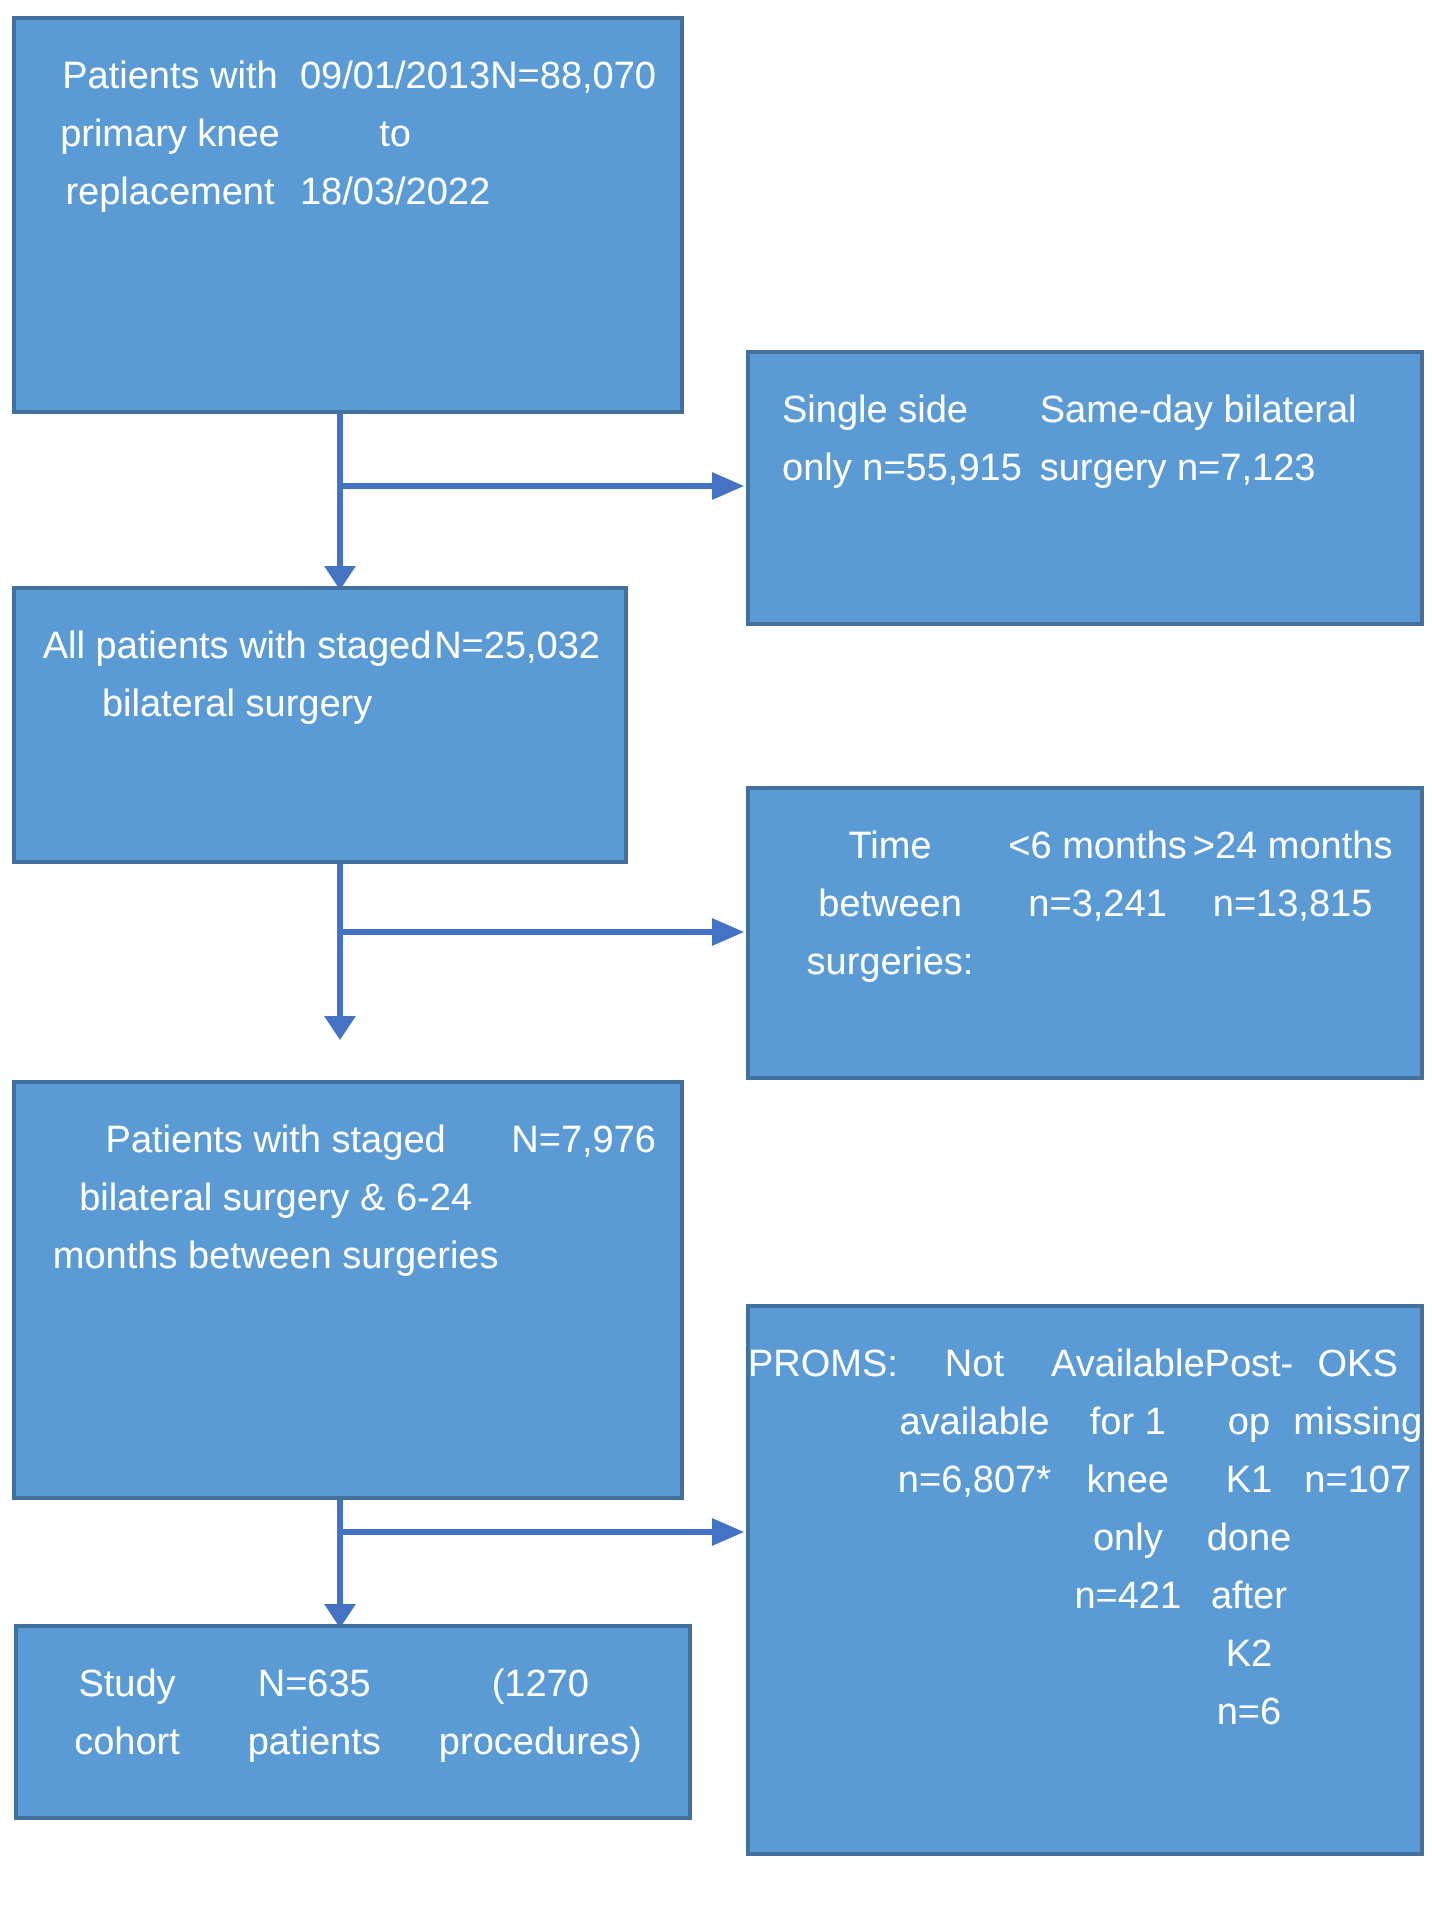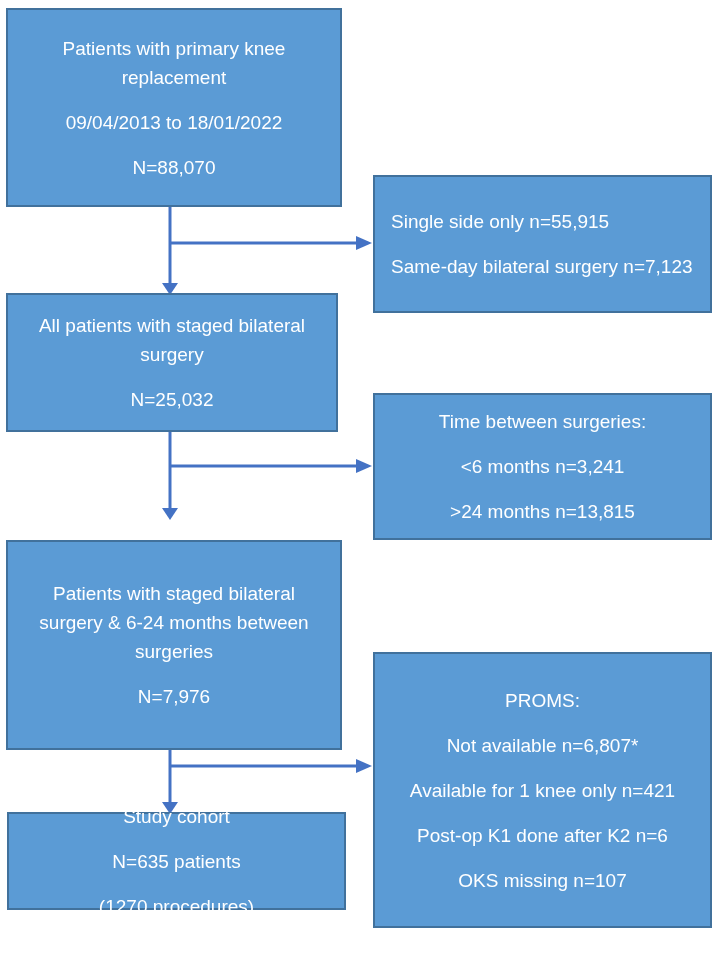--- a/index.html
+++ b/index.html
@@ -21,21 +21,21 @@
   .connectors line { stroke: #4472c4; }
   .connectors polygon { fill: #4472c4; }
   .box {
     position: absolute;
     box-sizing: border-box;
     background: #5b9bd5;
     border: 2px solid #41719c;
     color: #ffffff;
     font-size: 19px;
     display: flex;
-    flex-direction: column;
+    flex-direction: row;
     justify-content: center;
     text-align: center;
     padding: 6px 12px;
     z-index: 2;
   }
   .box p {
     margin: 8px 0;
     line-height: 29px;
   }
   .box.left-align {
@@ -61,25 +61,25 @@
     <polygon points="356,459 356,473 372,466" fill="#4472c4"></polygon>
 
     <line x1="170" y1="727" x2="170" y2="804" stroke-width="3" stroke="#4472c4"></line>
     <polygon points="162,802 178,802 170,814" fill="#4472c4"></polygon>
     <line x1="169" y1="766" x2="358" y2="766" stroke-width="3" stroke="#4472c4"></line>
     <polygon points="356,759 356,773 372,766" fill="#4472c4"></polygon>
   </svg>
 
   <div class="box" style="left:6px; top:8px; width:336px; height:199px;">
     <p>Patients with primary knee replacement</p>
-    <p>09/04/2013 to 18/01/2022</p>
+    <p>09/01/2013 to 18/03/2022</p>
     <p>N=88,070</p>
   </div>
 
-  <div class="box" style="left:6px; top:293px; width:332px; height:139px;">
+  <div class="box" style="left:6px; top:293px; width:308px; height:139px;">
     <p>All patients with staged bilateral surgery</p>
     <p>N=25,032</p>
   </div>
 
   <div class="box" style="left:6px; top:540px; width:336px; height:210px;">
     <p>Patients with staged bilateral surgery &amp; 6-24 months between surgeries</p>
     <p>N=7,976</p>
   </div>
 
   <div class="box" style="left:7px; top:812px; width:339px; height:98px;">

